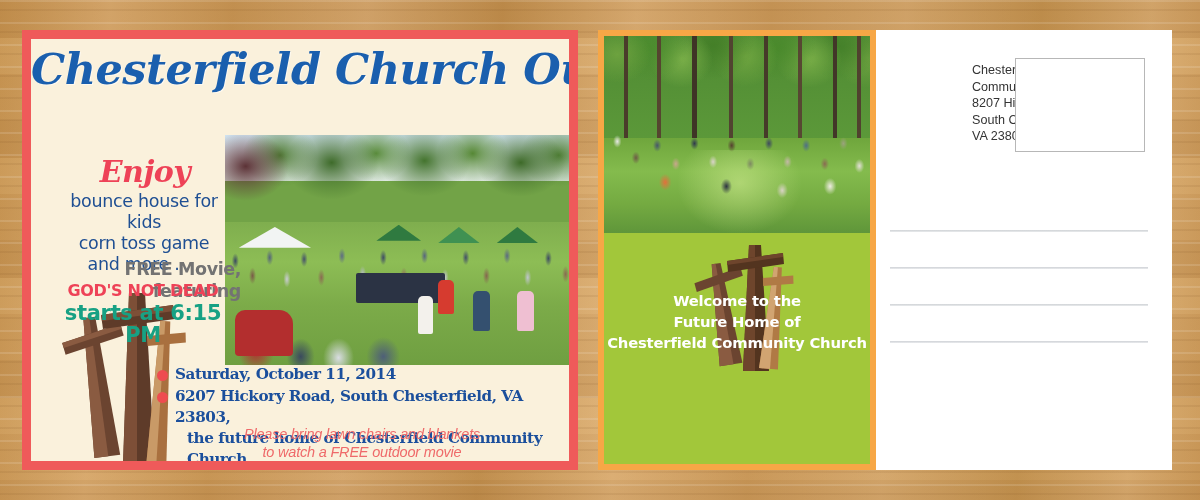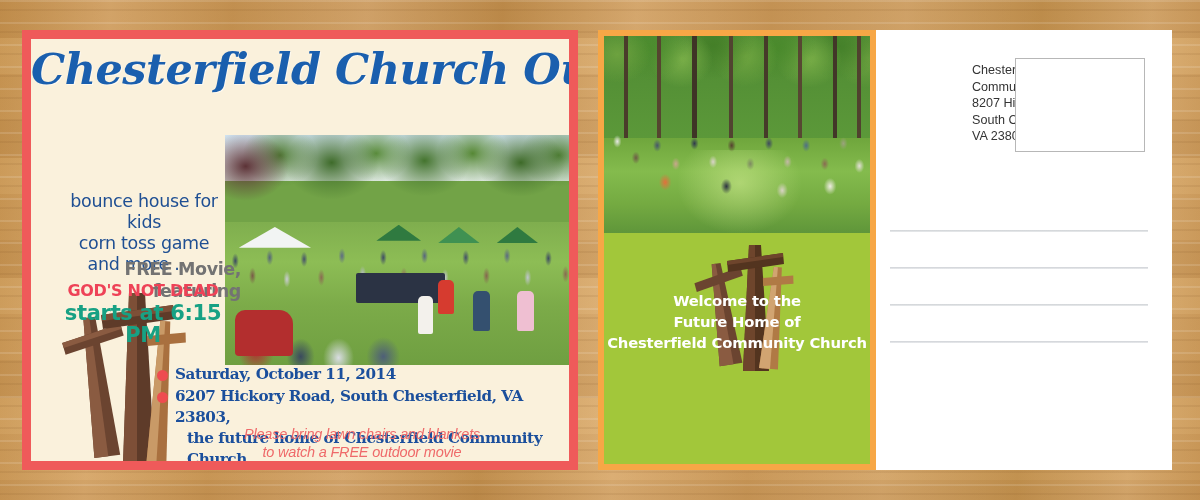--- a/index.html
+++ b/index.html
@@ -364,20 +364,21 @@
         <div class="pf-table"></div>
         <div class="pf-kidwht"></div>
         <div class="pf-kidred"></div>
         <div class="pf-kidblue"></div>
         <div class="pf-kidpink"></div>
         <div class="pf-front"></div>
         <div class="pf-stroll"></div>
       </div>
 
 
+      <div id="enjoy" class="lc">Enjoy</div>
 
       <div id="activities" class="lc" style="white-space: pre-line;">bounce house for kids
 corn toss game
 and more . . .</div>
 
       <div id="movie-line" class="lc">FREE Movie, featuring</div>
       <div id="movie-title" class="lc">GOD'S NOT DEAD</div>
       <div id="movie-time" class="lc">starts at 6:15 PM</div>
 
       <svg id="crosses-left" viewBox="0 0 130 194">

